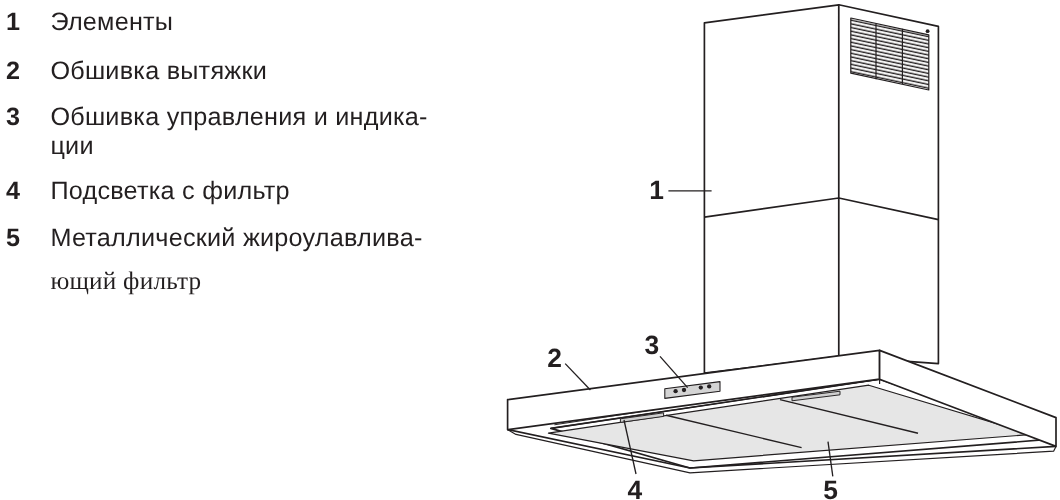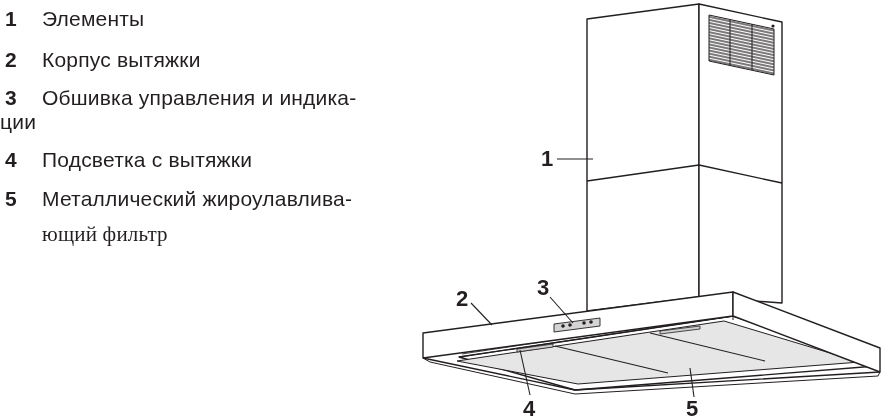--- a/index.html
+++ b/index.html
@@ -14,33 +14,33 @@
 </head>
 <body>
 
 <div class="legend">
   <div class="legend-item" style="top:5px;">
     <span class="legend-num">1</span>
     <span class="legend-text">Элементы</span>
   </div>
   <div class="legend-item" style="top:46px;">
     <span class="legend-num">2</span>
-    <span class="legend-text">Корпус вытяжки</span>
+    <span class="legend-text">Обшивка вытяжки</span>
   </div>
   <div class="legend-item" style="top:84px;">
     <span class="legend-num">3</span>
     <span class="legend-text">Обшивка управления и индика-</span>
   </div>
-  <div class="legend-item" style="top:108px;flex-direction:column;">
+  <div class="legend-item" style="top:108px;">
     <span class="legend-num"></span>
     <span class="legend-text">ции</span>
   </div>
   <div class="legend-item" style="top:146px;">
     <span class="legend-num">4</span>
-    <span class="legend-text">Подсветка с вытяжки</span>
+    <span class="legend-text">Подсветка с фильтр</span>
   </div>
   <div class="legend-item" style="top:185px;">
     <span class="legend-num">5</span>
     <span class="legend-text">Металлический жироулавлива-</span>
   </div>
   <div class="legend-item" style="top:221px;font-family:Liberation Serif, serif;">
     <span class="legend-num"></span>
     <span class="legend-text">ющий фильтр</span>
   </div>
 </div>

